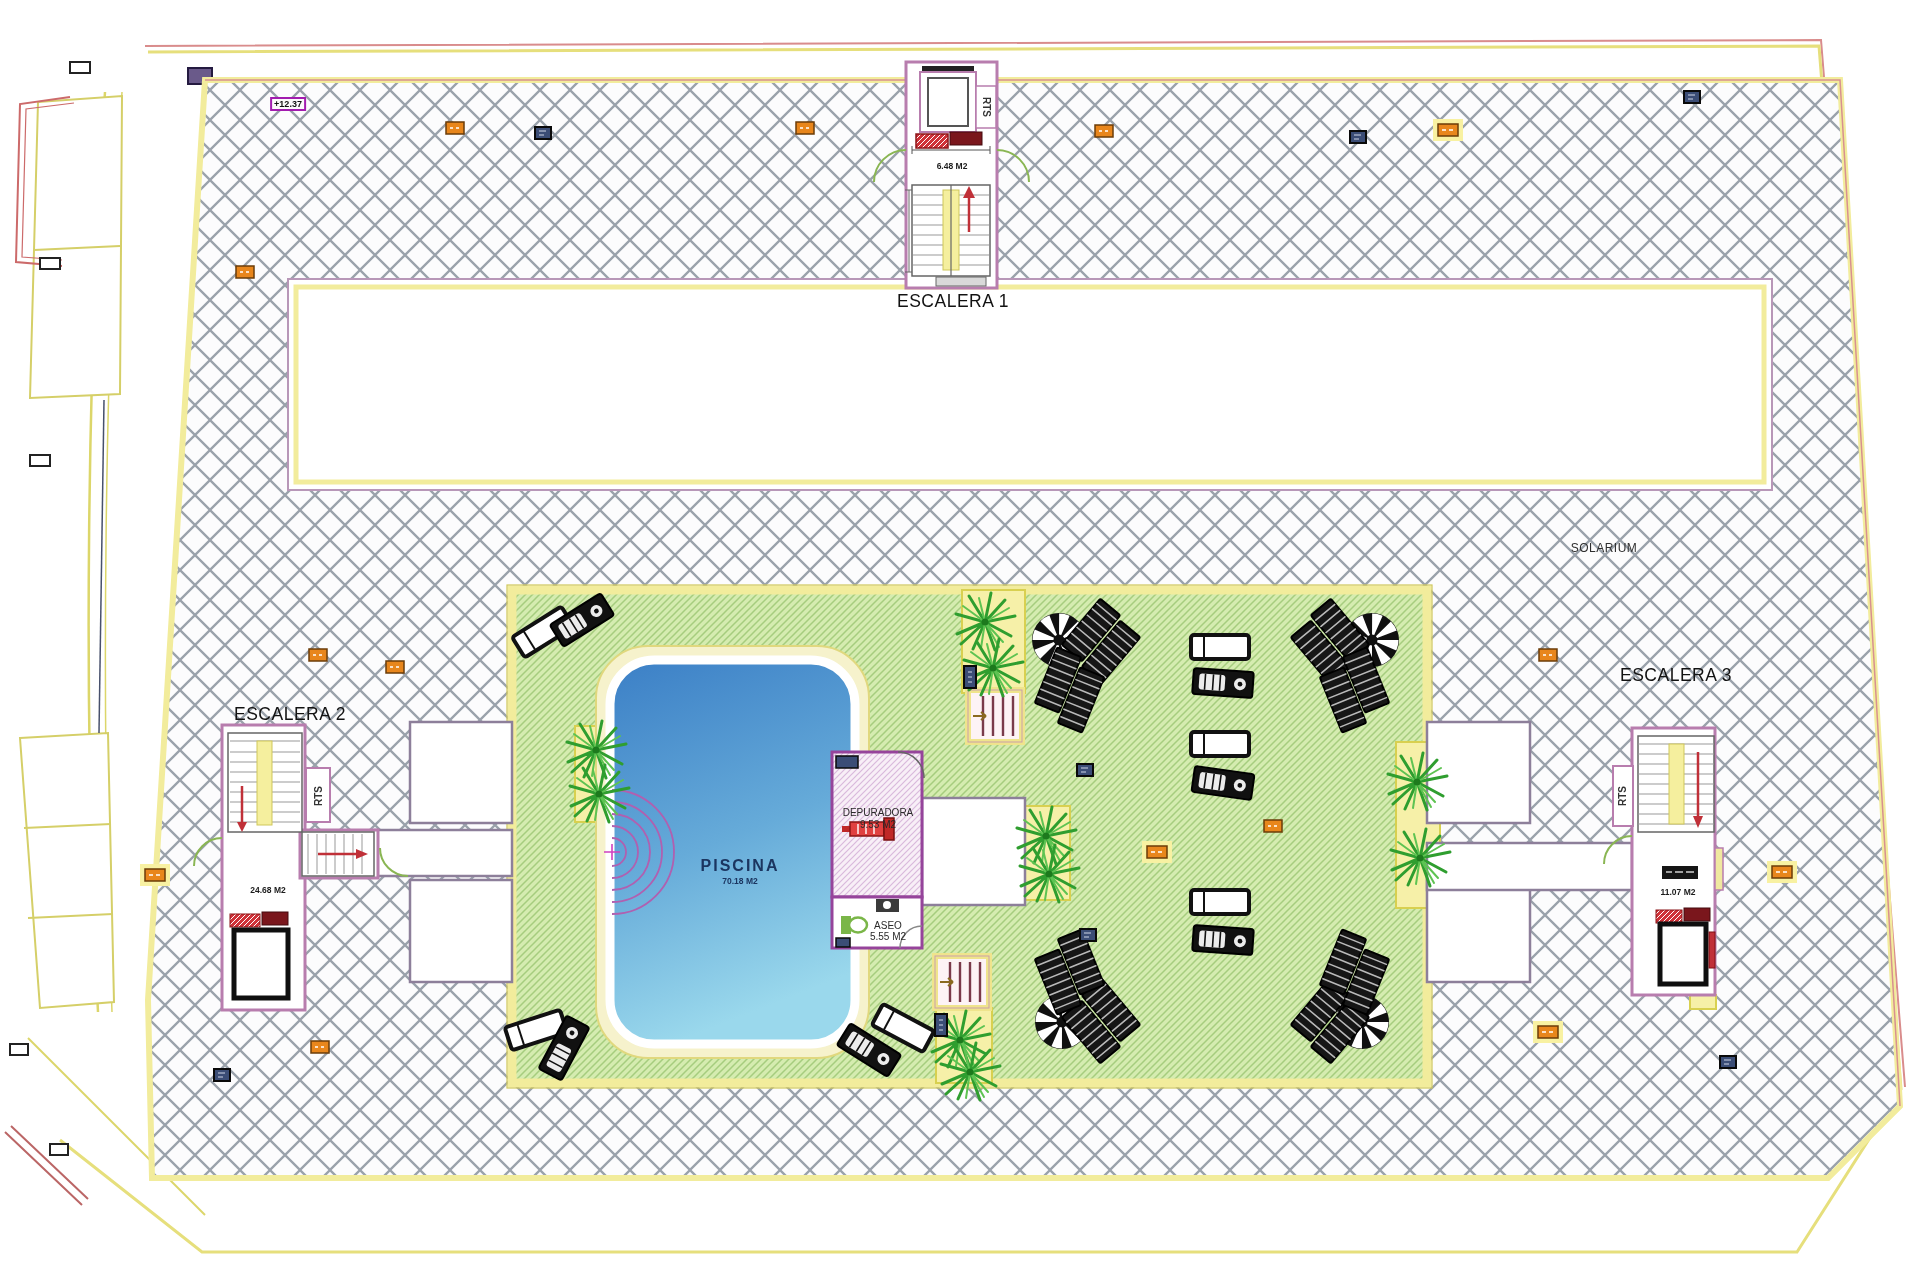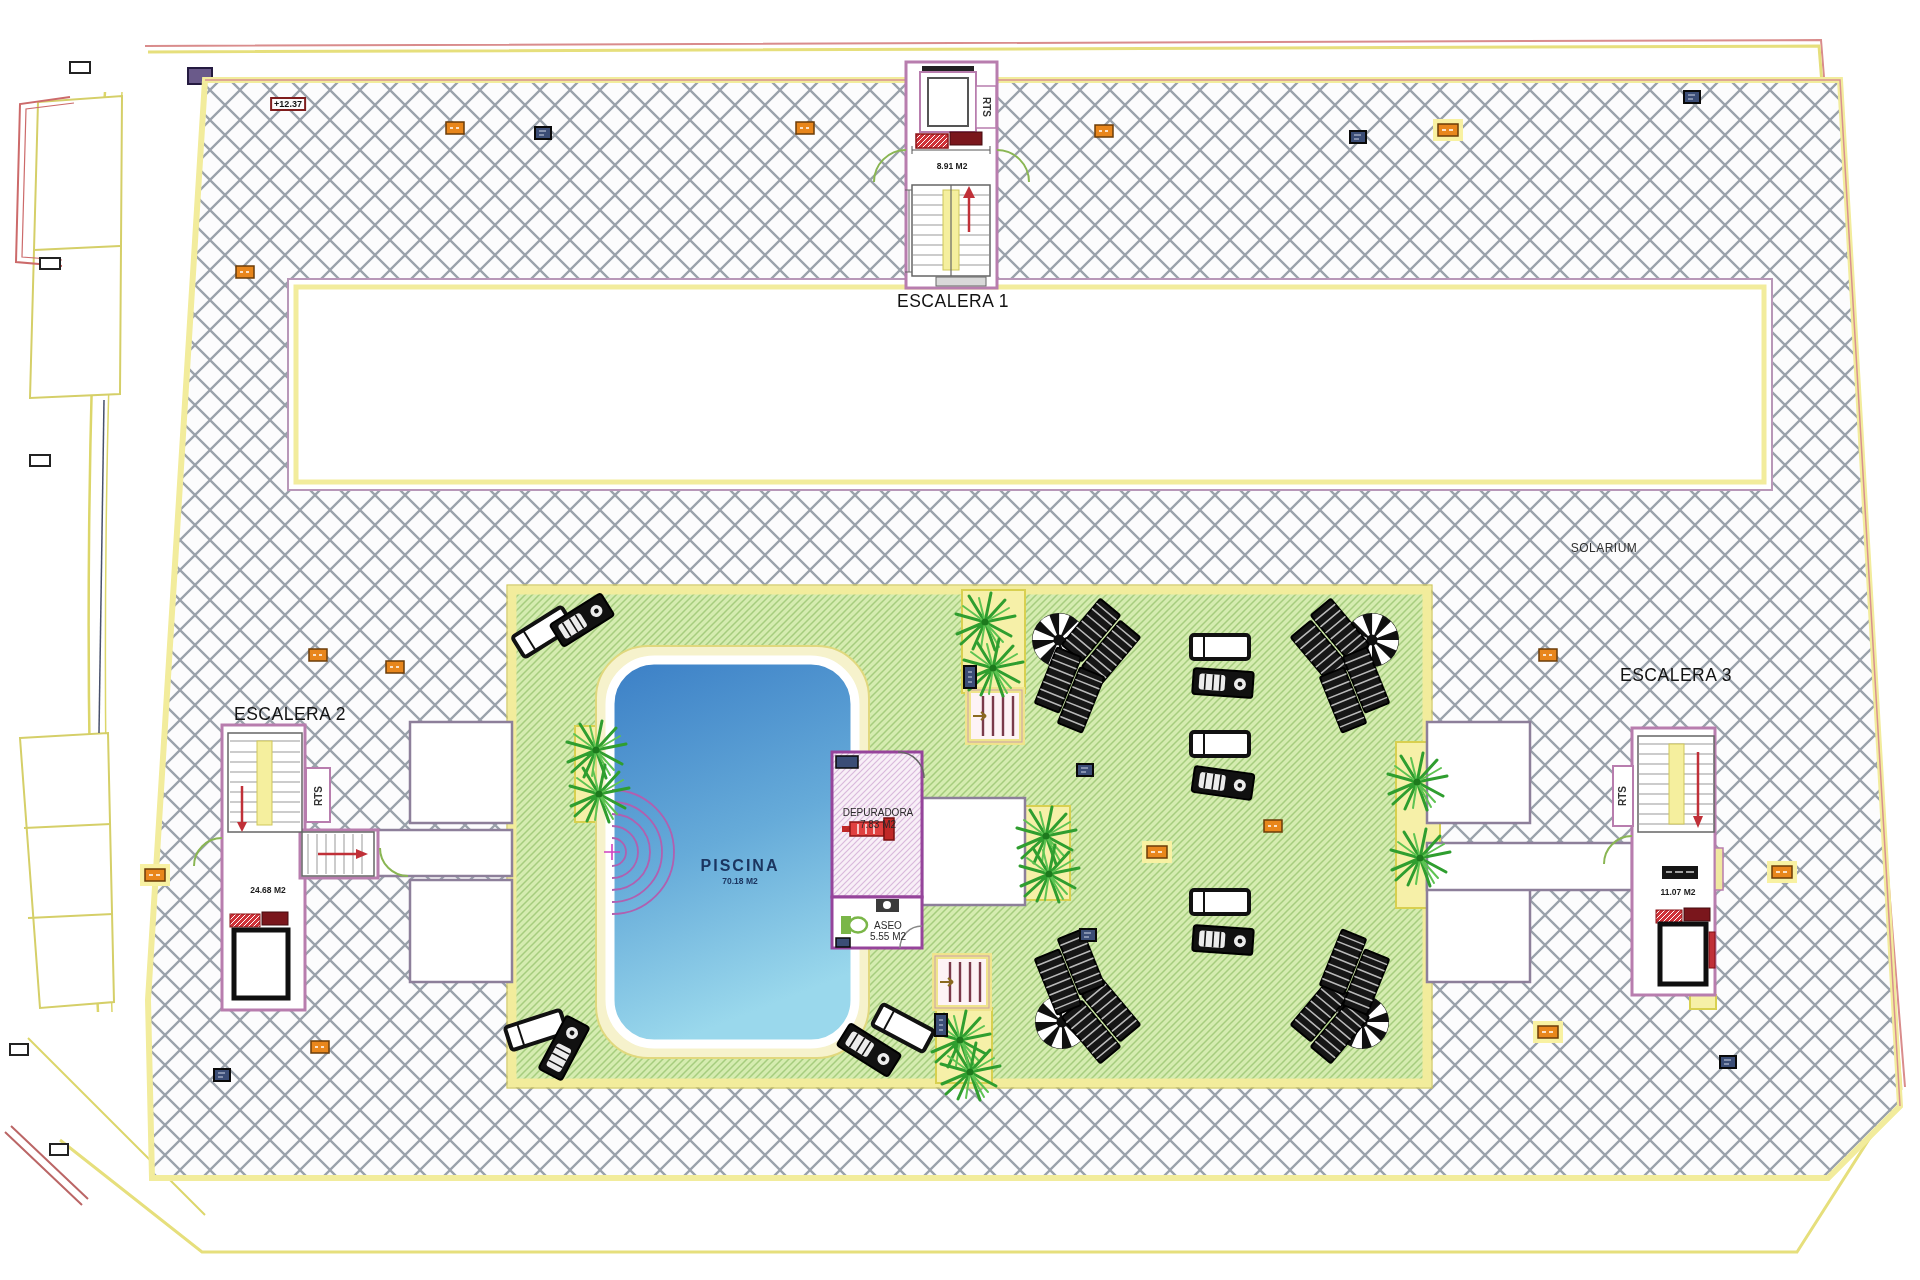--- a/index.html
+++ b/index.html
@@ -10,21 +10,21 @@
        font-family:"Liberation Sans",sans-serif;color:#161616;}
   .stair-title{font-size:17.5px;font-weight:normal;letter-spacing:.5px;color:#121212;}
   .area{font-size:8.5px;font-weight:bold;color:#1c1c1c;}
   .navy{color:#1b3560;}
   .pool-title{font-size:16px;font-weight:bold;letter-spacing:2px;color:#1b3560;margin-top:8px;}
   .room-lbl{font-size:10px;font-weight:normal;color:#2a2a2a;}
   .solarium{font-size:12px;font-weight:normal;letter-spacing:.5px;color:#2f2f2f;}
   .rts{font-size:10px;font-weight:bold;color:#333;}
   .rot90{transform:translate(-50%,-50%) rotate(90deg);}
   .rotm90{transform:translate(-50%,-50%) rotate(-90deg);}
-  .level{border:2px solid #7f1d1d;background:#fbfbfb;font-size:9px;font-weight:bold;
+  .level{border:2px solid #a21caf;background:#fbfbfb;font-size:9px;font-weight:bold;
          padding:0 2px;color:#111;}
 </style>
 </head>
 <body>
 
 <div id="stage">
 <svg id="plan-svg" width="1920" height="1280" viewBox="0 0 1920 1280">
 <defs>
   <pattern id="xhatch" width="30" height="30" patternUnits="userSpaceOnUse">
     <rect width="30" height="30" fill="#fcfcfd"></rect>
@@ -322,34 +322,34 @@
         <use href="#sym-marker-n" transform="translate(1085,770)"></use>
         <use href="#sym-marker-n" transform="translate(1088,935)"></use>
         <use href="#sym-marker-n" transform="translate(222,1075)"></use>
         <use href="#sym-marker-n" transform="translate(1728,1062)"></use>
         <use href="#sym-marker-nv" transform="translate(970,677)"></use>
         <use href="#sym-marker-nv" transform="translate(941,1025)"></use>
       </g>
 </svg>
 
 <div class="lbl stair-title" style="left:953px;top:301px">ESCALERA 1</div>
-<div class="lbl area" style="left:952px;top:166px">8.91 M2</div>
+<div class="lbl area" style="left:952px;top:166px">6.48 M2</div>
 <div class="lbl rts rot90" style="left:986px;top:107px">RTS</div>
 
 <div class="lbl stair-title" style="left:290px;top:714px">ESCALERA 2</div>
 <div class="lbl area" style="left:268px;top:890px">24.68 M2</div>
 <div class="lbl rts rotm90" style="left:318px;top:796px">RTS</div>
 
 <div class="lbl stair-title" style="left:1676px;top:675px">ESCALERA 3</div>
 <div class="lbl area" style="left:1678px;top:892px">11.07 M2</div>
 <div class="lbl rts rotm90" style="left:1622px;top:796px">RTS</div>
 
 <div class="lbl pool-title" style="left:740px;top:858px">PISCINA</div>
 <div class="lbl area navy" style="left:740px;top:881px">70.18 M2</div>
 
 <div class="lbl room-lbl" style="left:878px;top:812px">DEPURADORA</div>
-<div class="lbl room-lbl" style="left:878px;top:824px">7.83 M2</div>
+<div class="lbl room-lbl" style="left:878px;top:824px">9.53 M2</div>
 <div class="lbl room-lbl" style="left:888px;top:925px">ASEO</div>
 <div class="lbl room-lbl" style="left:888px;top:936px">5.55 M2</div>
 
 <div class="lbl solarium" style="left:1604px;top:548px">SOLARIUM</div>
 <div class="lbl level" style="left:288px;top:104px">+12.37</div>
 </div>
 
 </body></html>

